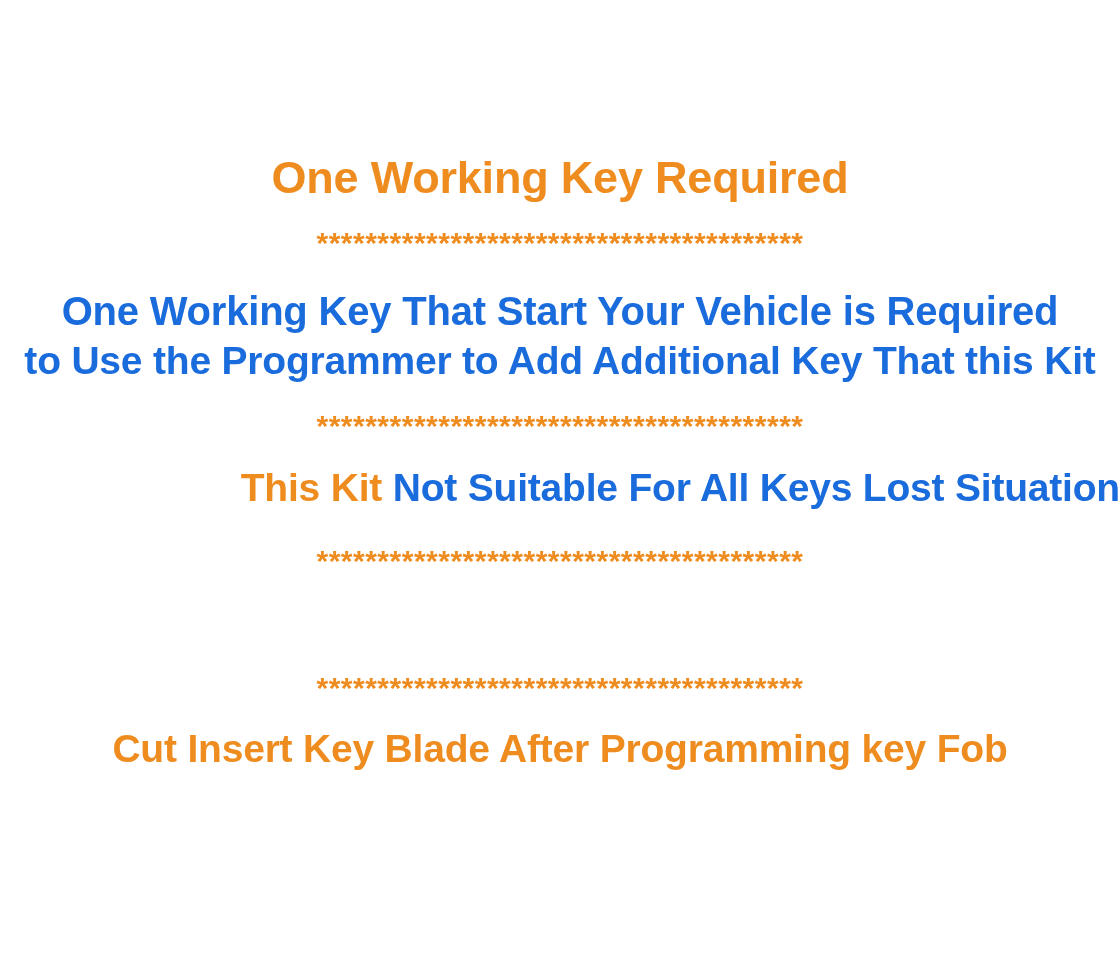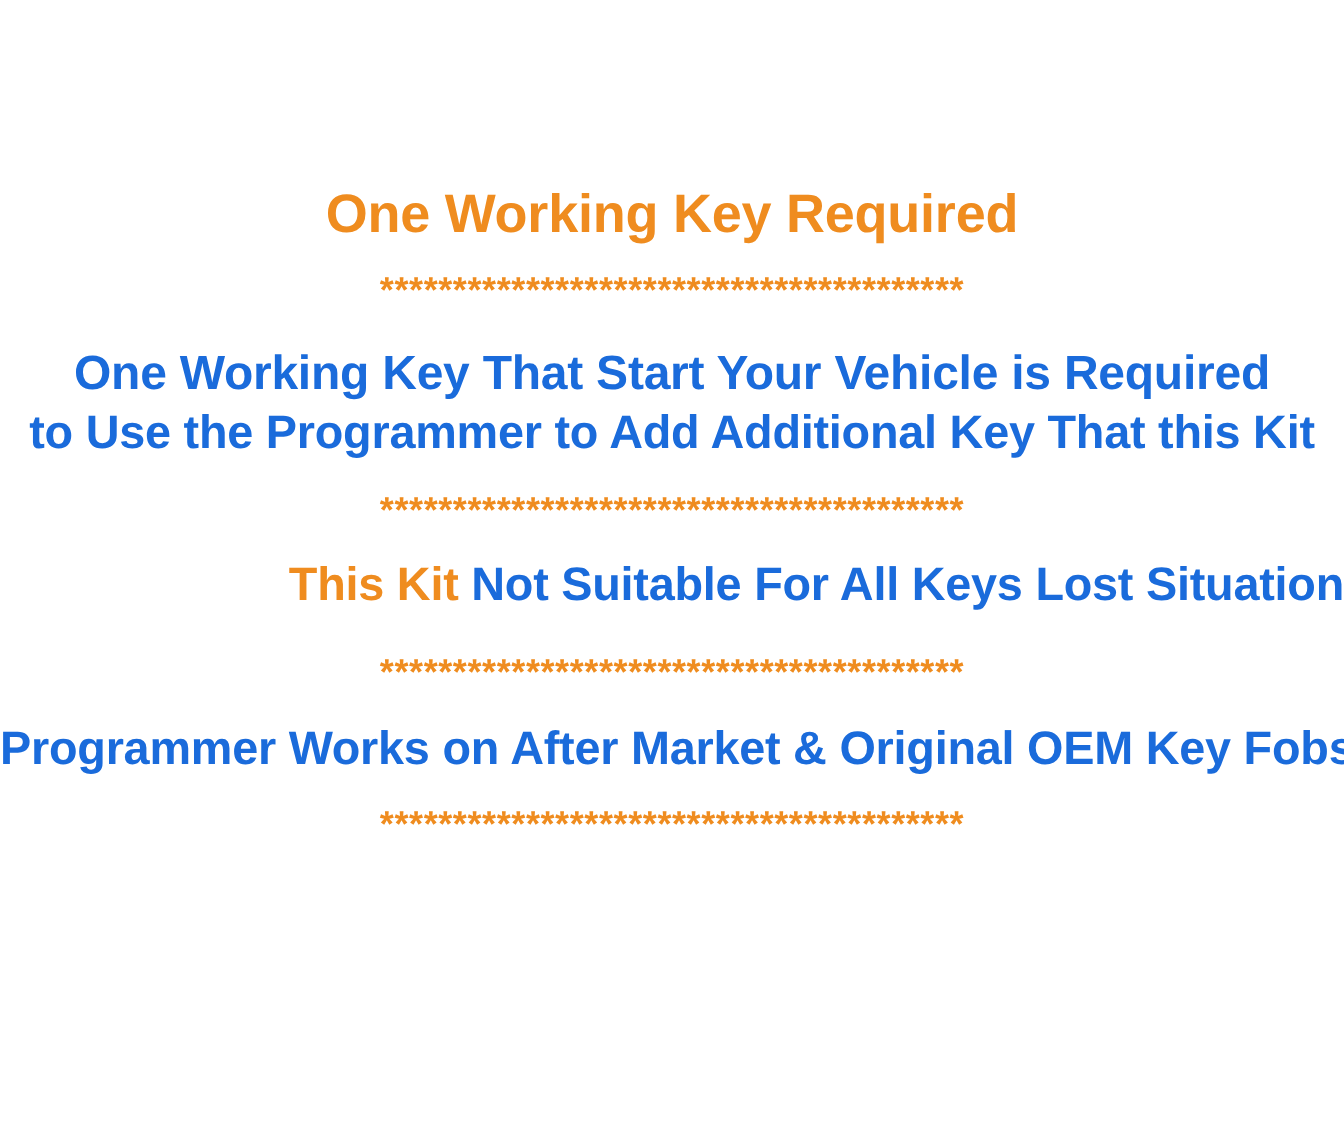--- a/index.html
+++ b/index.html
@@ -94,18 +94,18 @@
   <div class="line blue-line blue-1">One Working Key That Start Your Vehicle is Required</div>
 
   <div class="line blue-line blue-2">to Use the Programmer to Add Additional Key That this Kit</div>
 
   <div class="line sep sep-2">****************************************</div>
 
   <div class="line blue-line mixed-line"><span class="kit-emph">This Kit</span><span> Not Suitable For All Keys Lost Situation</span></div>
 
   <div class="line sep sep-3">****************************************</div>
 
-  <div class="line blue-line blue-4">Programmer Works on After Market &amp; Original OEM Key Fobs</div>
 
   <div class="line sep sep-4">****************************************</div>
 
+  <div class="line orange-line">Cut Insert Key Blade After Programming key Fob</div>
 
 </div>
 
 </body></html>

